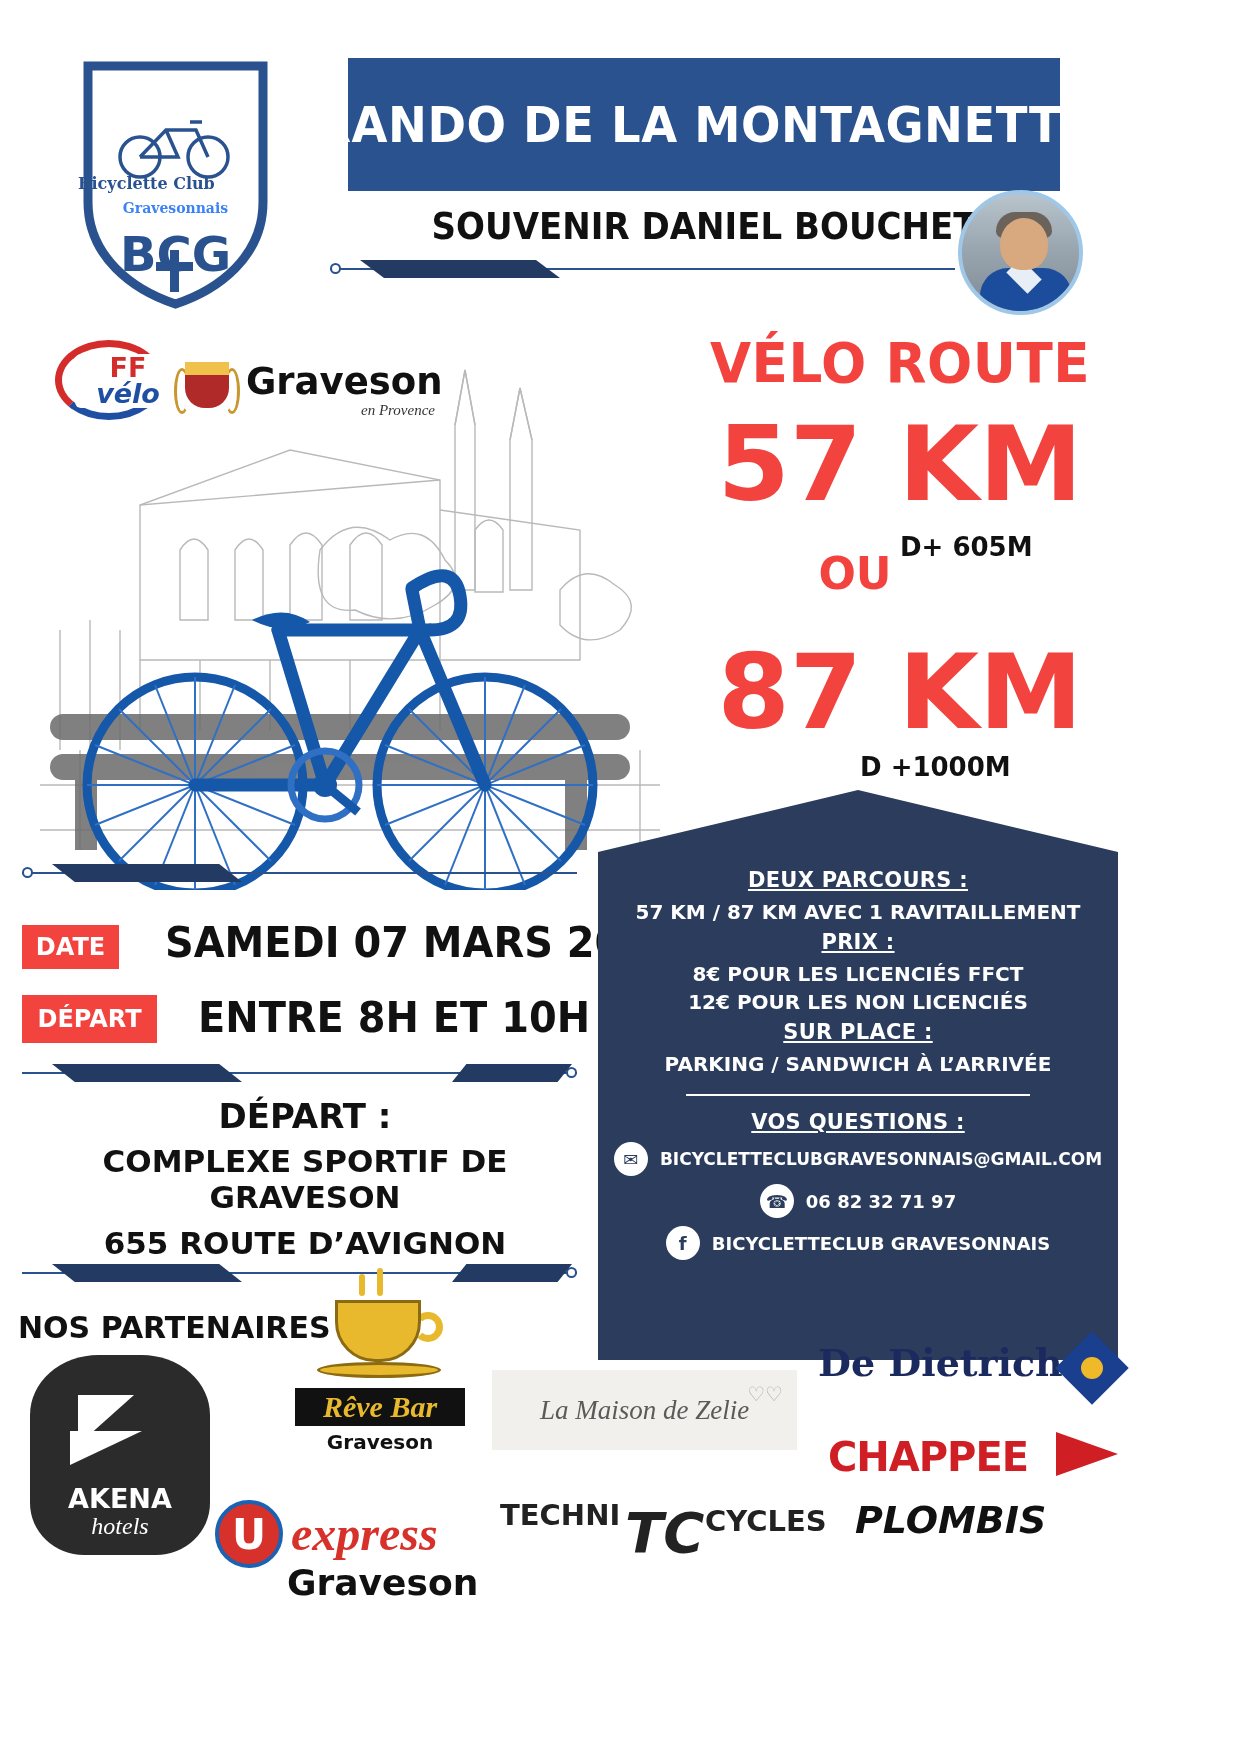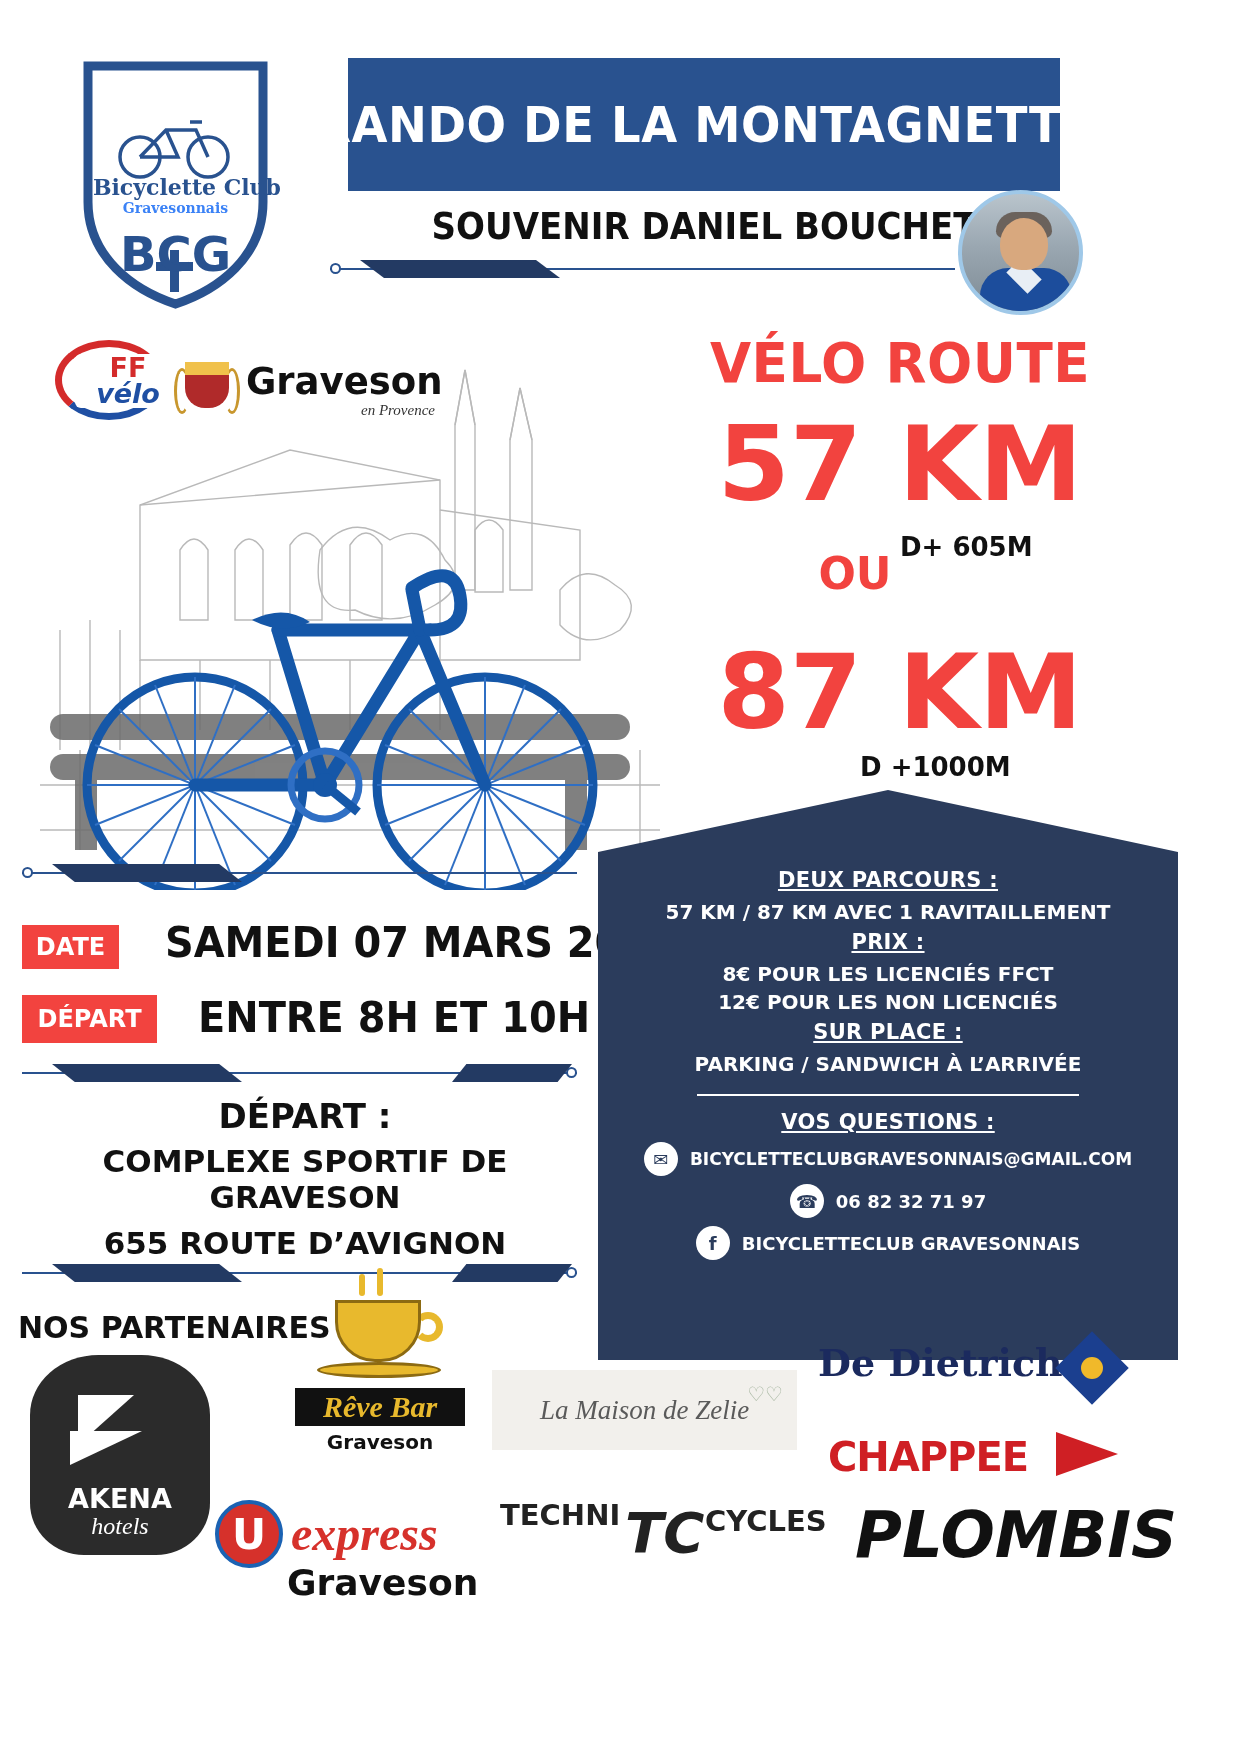--- a/index.html
+++ b/index.html
@@ -190,21 +190,21 @@
   .addr {
     position:absolute; left:20px; top:1096px; width:570px; text-align:center;
     font-family:"DejaVu Sans", sans-serif; font-weight:bold; color:#111;
   }
   .addr .l1 { font-size:34px; margin-bottom:7px; }
   .addr .l2 { font-size:31px; margin-bottom:10px; }
   .addr .l3 { font-size:31px; }
 
   
   .infopanel {
-    position:absolute; left:598px; top:790px; width:580px; height:570px;
+    position:absolute; left:598px; top:790px; width:520px; height:570px;
     background:#2b3c5c;
     clip-path: polygon(0 62px, 50% 0, 100% 62px, 100% 100%, 0 100%);
     color:#fff;
     text-align:center;
     font-family:"DejaVu Sans", sans-serif;
     padding-top:72px;
   }
   .infopanel .hdr {
     font-weight:bold; font-size:21px; text-decoration:underline; margin:6px 0 8px;
     letter-spacing:0.3px;
@@ -347,21 +347,21 @@
     letter-spacing:-1px;
   }
   .chappee .arrow {
     position:absolute; right:0; top:2px; width:0; height:0;
     border-left:62px solid #cf1f24; border-top:22px solid transparent; border-bottom:22px solid transparent;
   }
 
   .plombis {
     position:absolute; left:855px; top:1498px;
     font-family:"DejaVu Sans", sans-serif; font-weight:bold; font-style:italic;
-    font-size:64px; color:#111;
+    font-size:38px; color:#111;
   }
 </style>
 </head>
 <body>
 
 <div class="poster">
 
   <div class="shield">
     <svg width="195" height="260" viewBox="0 0 195 260">
       <path d="M10 14 H185 V150 C185 205 140 238 97.5 252 C55 238 10 205 10 150 Z" fill="#ffffff" stroke="#29528f" stroke-width="9"></path>
@@ -371,22 +371,22 @@
         <circle cx="130" cy="105" r="20"></circle>
         <path d="M62 105 L88 78 L118 78 L130 105 M88 78 L100 105 L62 105"></path>
         <path d="M112 70 L124 70"></path>
       </g>
 
       <g fill="#29528f">
         <rect x="92" y="198" width="9" height="42"></rect>
         <rect x="78" y="210" width="37" height="9"></rect>
       </g>
     </svg>
-    <div style="position:absolute; left:8px; top:122px; width:195px; text-align:right;
-                font-family:'DejaVu Serif', serif; font-weight:bold; font-size:22px; color:#29528f;">Bicyclette Club</div>
+    <div style="position:absolute; left:0; top:122px; width:195px; text-align:left;
+                font-family:'DejaVu Serif', serif; font-weight:bold; font-size:16px; color:#29528f;">Bicyclette Club</div>
     <div style="position:absolute; left:0; top:148px; width:195px; text-align:center;
                 font-family:'DejaVu Serif', serif; font-weight:bold; font-size:14px; color:#3b82f6;">Gravesonnais</div>
     <div style="position:absolute; left:0; top:174px; width:195px; text-align:center;
                 font-family:'DejaVu Sans', sans-serif; font-weight:bold; font-size:48px; color:#29528f;">BCG</div>
   </div>
 
   <div class="title-bar">
     <div class="title">RANDO DE LA MONTAGNETTE</div>
   </div>
   <div class="subtitle">SOUVENIR DANIEL BOUCHET</div>

